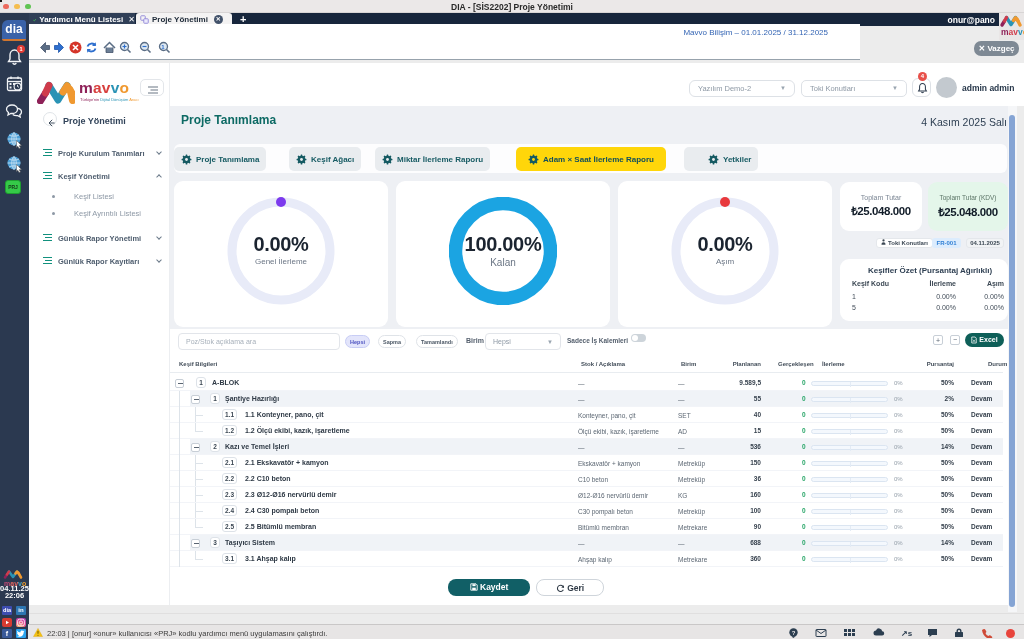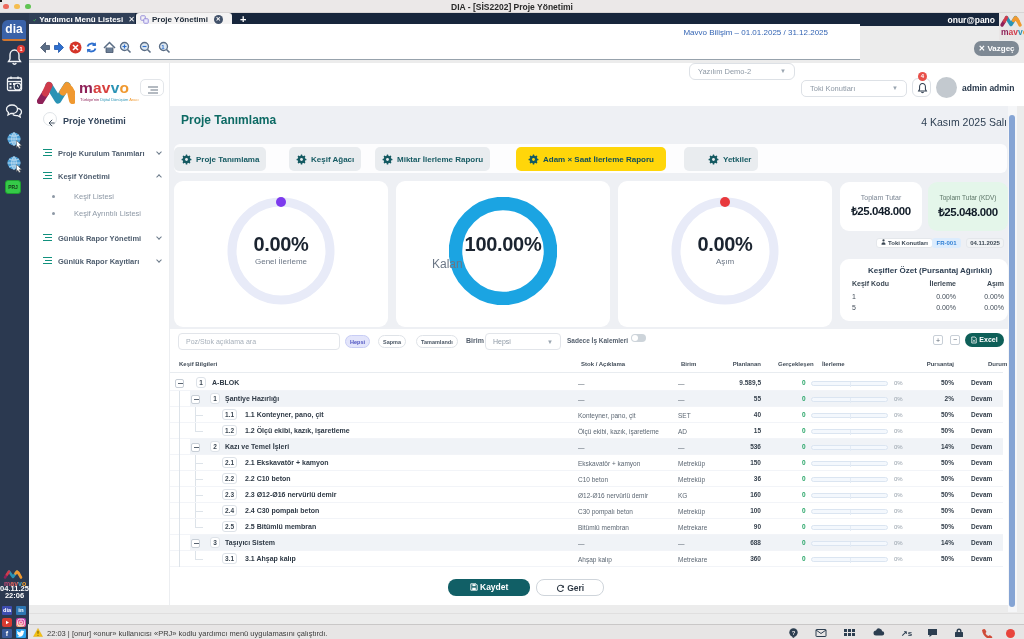--- a/index.html
+++ b/index.html
@@ -238,21 +238,21 @@
       <div class="abs" style="left:16px;top:616px;width:10px;height:9px;background:#2aa3ef;border-radius:1px;">
           <svg style="display:block" width="10" height="9" viewBox="0 0 10 9">
             <path d="M8.5 2.2 C8.2 2.4 7.9 2.5 7.6 2.5 C8 2.3 8.2 2 8.3 1.6 C8 1.8 7.6 1.9 7.2 2 C6.9 1.7 6.4 1.5 6 1.5 C5.1 1.5 4.4 2.2 4.4 3.1 C4.4 3.2 4.4 3.3 4.4 3.4 C3.1 3.4 1.9 2.7 1.2 1.8 C1 2 1 2.3 1 2.6 C1 3.1 1.3 3.6 1.7 3.9 C1.4 3.9 1.2 3.8 1 3.7 C1 4.5 1.5 5.1 2.3 5.3 C2 5.4 1.8 5.4 1.6 5.3 C1.8 6 2.4 6.5 3.1 6.5 C2.5 6.9 1.8 7.2 1 7.1 C1.7 7.5 2.5 7.8 3.4 7.8 C6 7.8 7.7 5.6 7.7 3.5 C7.7 3.4 7.7 3.4 7.7 3.3 C8 3 8.3 2.6 8.5 2.2 Z" fill="#fff"></path>
           </svg>
         </div>
     </div>
   </div>
 
   <div class="abs" id="appheader">
 
-    <div class="selectbox" style="left:660px;top:0;width:106px;border-radius:6px;">Yazılım Demo-2<span class="chev" style="right:8px;top:0px;">▼</span></div>
+    <div class="selectbox" style="left:660px;top:17px;width:106px;border-radius:6px;">Yazılım Demo-2<span class="chev" style="right:8px;top:0px;">▼</span></div>
     <div class="selectbox" style="left:772px;top:17px;width:106px;">Toki Konutları<span class="chev" style="right:8px;top:0px;">▼</span></div>
 
     <div class="abs" style="left:883px;top:15px;width:19px;height:19px;border:1px solid #dde1e6;border-radius:6px;background:#fff;">
       <svg width="11" height="12" viewBox="0 0 17 18" style="margin:3px 0 0 3.5px;">
           <path d="M8.5 2 C5.5 2 4 4.5 4 7 L4 11 L2.5 13.5 L14.5 13.5 L13 11 L13 7 C13 4.5 11.5 2 8.5 2 Z" fill="none" stroke="#2e3c4e" stroke-width="1.6"></path>
           <path d="M6.8 15 A1.8 1.8 0 0 0 10.2 15" fill="none" stroke="#2e3c4e" stroke-width="1.6"></path>
         </svg>
     </div>
     <div class="abs" style="left:889px;top:9px;width:9px;height:9px;border-radius:50%;background:#e8504a;color:#fff;font-size:6px;font-weight:bold;text-align:center;line-height:9px;">4</div>
 
@@ -385,21 +385,21 @@
       <circle cx="54" cy="54" r="49" fill="none" stroke="#e8ebf8" stroke-width="9"></circle>
       <circle cx="54" cy="5" r="5" fill="#7c3aed"></circle>
     </svg>
     <div class="abs" style="left:57px;top:126.5px;width:108px;text-align:center;font-size:20px;font-weight:bold;color:#1b2430;letter-spacing:-0.3px;">0.00%</div>
     <div class="abs" style="left:57px;top:151px;width:108px;text-align:center;font-size:8px;color:#6b7685;">Genel İlerleme</div>
 
     <svg class="abs" style="left:279px;top:91px;" width="108" height="108" viewBox="0 0 108 108">
       <circle cx="54" cy="54" r="47.5" fill="none" stroke="#1ba4e2" stroke-width="13.5"></circle>
     </svg>
     <div class="abs" style="left:279px;top:126.5px;width:108px;text-align:center;font-size:20px;font-weight:bold;color:#1b2430;letter-spacing:-0.3px;">100.00%</div>
-    <div class="abs" style="left:262px;top:151px;width:108px;text-align:left;font-size:12px;color:#6b7685;">Kalan</div>
+    <div class="abs" style="left:279px;top:151px;width:108px;text-align:center;font-size:10px;color:#6b7685;">Kalan</div>
 
     <svg class="abs" style="left:501px;top:91px;" width="108" height="108" viewBox="0 0 108 108">
       <circle cx="54" cy="54" r="49" fill="none" stroke="#e8ebf8" stroke-width="9"></circle>
       <circle cx="54" cy="5" r="5" fill="#e8393d"></circle>
     </svg>
     <div class="abs" style="left:501px;top:126.5px;width:108px;text-align:center;font-size:20px;font-weight:bold;color:#1b2430;letter-spacing:-0.3px;">0.00%</div>
     <div class="abs" style="left:501px;top:151px;width:108px;text-align:center;font-size:8px;color:#6b7685;">Aşım</div>
 
     <div class="card" style="left:670px;top:76px;width:82px;height:49px;">
       <div style="text-align:center;margin-top:12px;font-size:7px;color:#7b8694;">Toplam Tutar</div>

